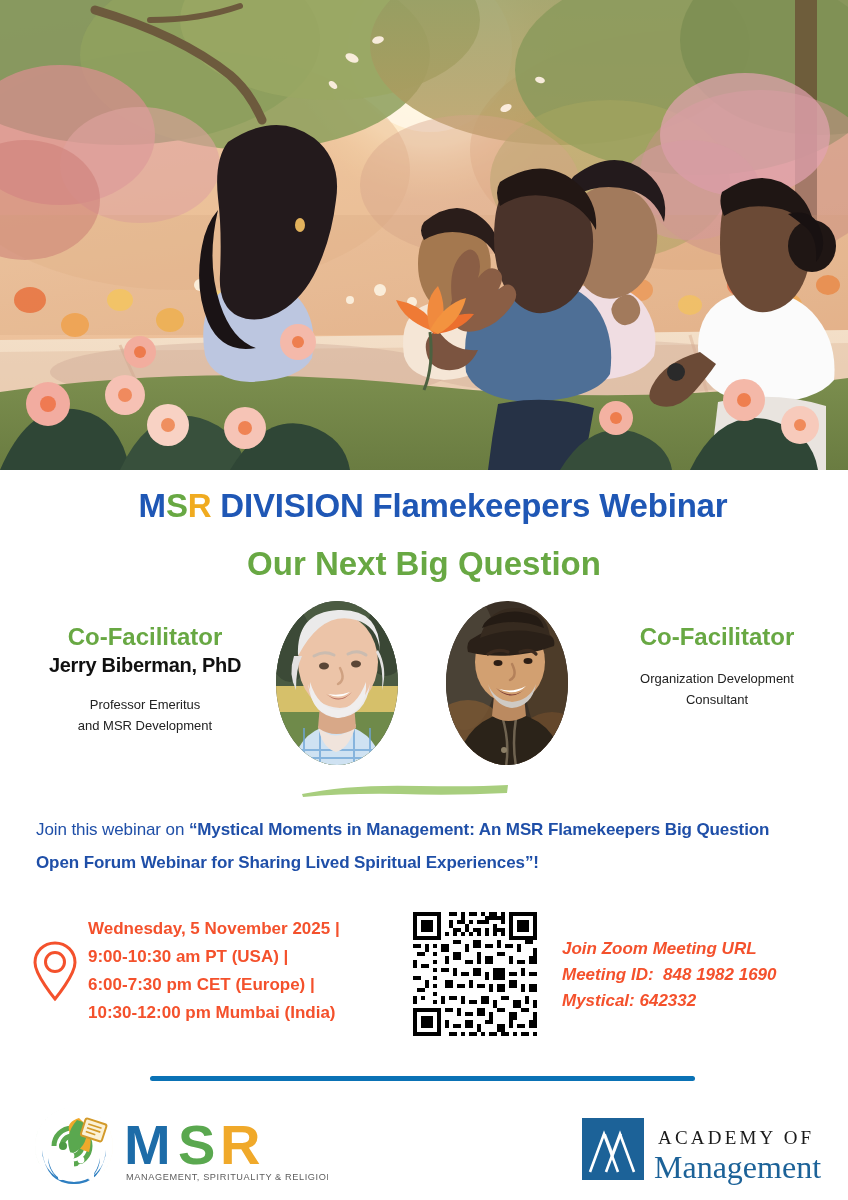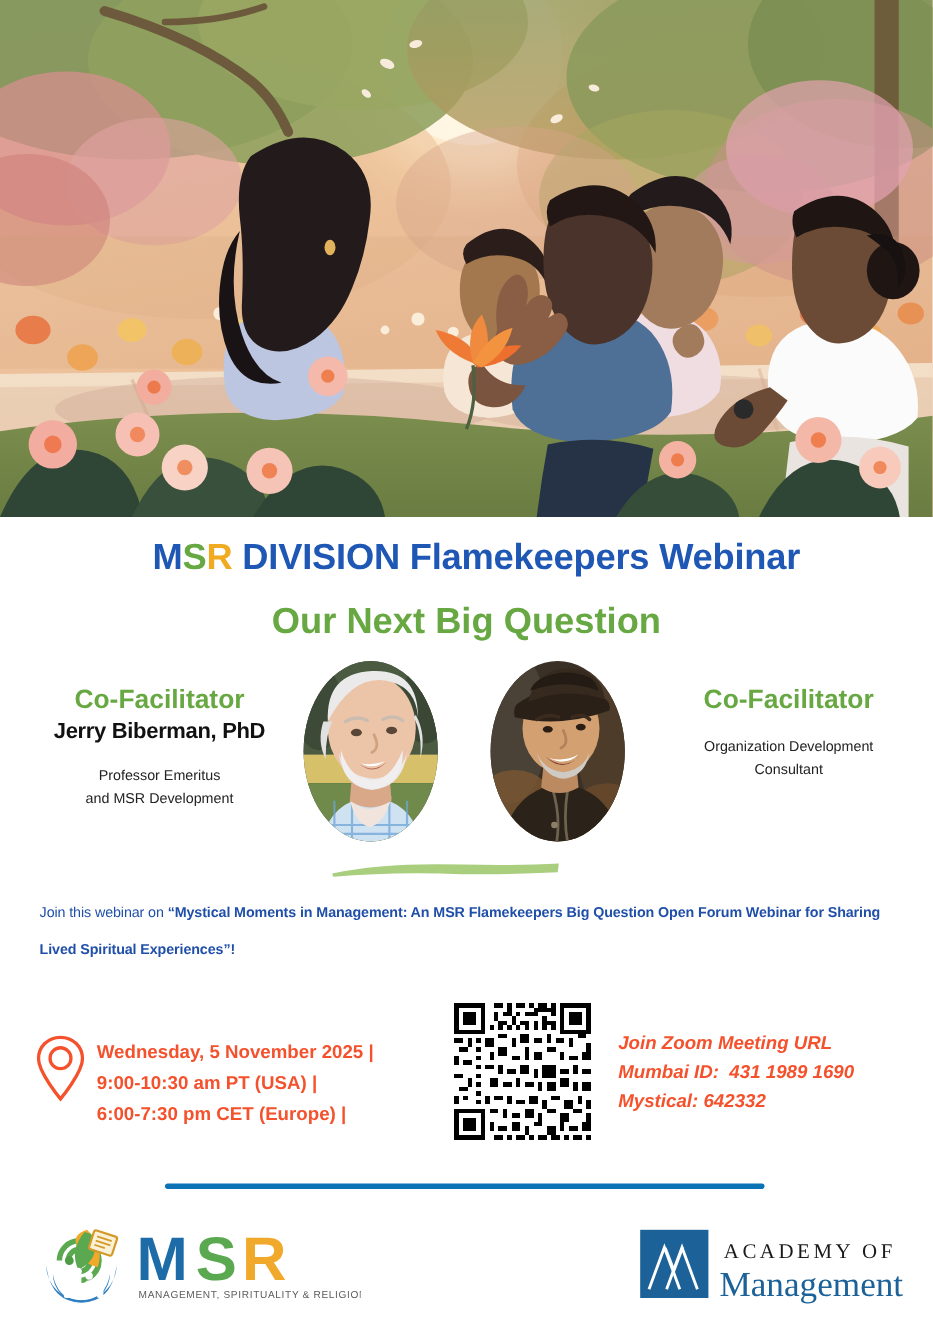--- a/index.html
+++ b/index.html
@@ -34,28 +34,28 @@
   .portrait{position:absolute;top:0;width:126px;height:166px;border-radius:50%/50%;overflow:hidden;}
   .p1{left:262px;}
   .p2{left:432px;}
   .portrait svg{display:block;width:126px;height:166px;}
 
   
   .brush{position:absolute;left:300px;top:782px;width:210px;height:16px;}
 
   
   .desc{position:absolute;left:36px;top:813px;width:780px;color:#1f4fa8;
-        font-size:13px;line-height:33px;letter-spacing:-0.1px;}
+        font-size:17px;line-height:33px;letter-spacing:-0.1px;}
   .desc .reg{font-weight:400;}
   .desc .bold{font-weight:bold;}
 
   
   .pin{position:absolute;left:32px;top:940px;width:46px;height:62px;}
   .when{position:absolute;left:88px;top:915px;width:310px;color:#f4512c;
-        font-size:17px;font-weight:bold;line-height:28px;margin-top:28px;}
+        font-size:17px;font-weight:bold;line-height:28px;}
   .qr{position:absolute;left:409px;top:908px;width:132px;height:132px;}
   .qr svg{display:block;}
   .zoom-info{position:absolute;left:562px;top:936px;width:280px;color:#f4512c;
         font-size:17px;font-weight:bold;line-height:26px;font-style:italic;}
   .zoom-info .hl{position:relative;display:inline-block;}
   .zoom-info .hl::before{
      content:"";position:absolute;left:-4px;right:-18px;top:1px;bottom:0px;
      background:#fae06a;opacity:.85;z-index:-1;border-radius:2px;}
   .zl{position:relative;z-index:1;}
 
@@ -403,20 +403,21 @@
     <svg viewBox="0 0 46 62" xmlns="http://www.w3.org/2000/svg">
       <path d="M23 3 C11.5 3 3 11.5 3 22.5 C3 35 23 59 23 59 C23 59 43 35 43 22.5 C43 11.5 34.5 3 23 3 Z" fill="none" stroke="#f4512c" stroke-width="3"></path>
       <circle cx="23" cy="22" r="9.5" fill="none" stroke="#f4512c" stroke-width="3"></circle>
     </svg>
   </div>
 
   <div class="when">
     <div>Wednesday, 5 November 2025 |</div>
     <div>9:00-10:30 am PT (USA) |</div>
     <div>6:00-7:30 pm CET (Europe) |</div>
+    <div>10:30-12:00 pm Mumbai (India)</div>
   </div>
 
   <div class="qr">
     <svg viewBox="0 0 33 33" width="132" height="132" shape-rendering="crispEdges" xmlns="http://www.w3.org/2000/svg">
       <rect width="33" height="33" fill="#fff"></rect>
       <g fill="#000">
 
         <rect x="1" y="1" width="7" height="1"></rect>
           <rect x="1" y="7" width="7" height="1"></rect>
         <rect x="1" y="1" width="1" height="7"></rect>
@@ -562,21 +563,21 @@
           <rect x="23" y="31" width="2" height="1"></rect>
         <rect x="26" y="31" width="1" height="1"></rect>
           <rect x="28" y="31" width="2" height="1"></rect>
         <rect x="31" y="31" width="1" height="1"></rect>
       </g>
     </svg>
   </div>
 
   <div class="zoom-info">
     <div>Join Zoom Meeting URL</div>
-    <div class="hl"><span class="zl">Mumbai ID:</span>&nbsp; <span class="zl">431 1989 1690</span></div>
+    <div class="hl"><span class="zl">Meeting ID:</span>&nbsp; <span class="zl">848 1982 1690</span></div>
     <div class="hl"><span class="zl">Mystical:</span> <span class="zl">642332</span></div>
   </div>
 
   <div class="divider"></div>
 
   <div class="msr-logo">
     <svg viewBox="0 0 300 92" xmlns="http://www.w3.org/2000/svg">
 
       <g transform="translate(4,4)">
 

